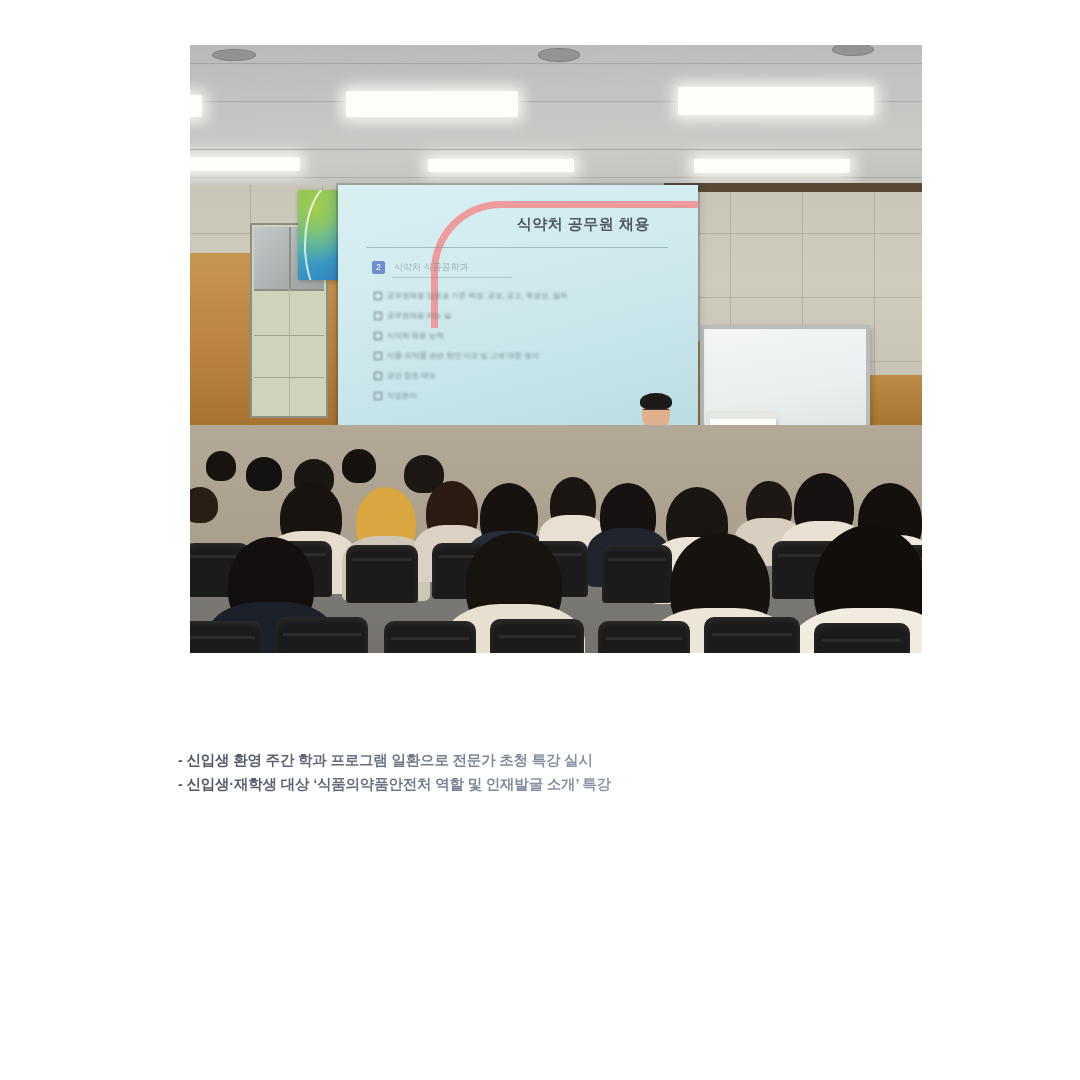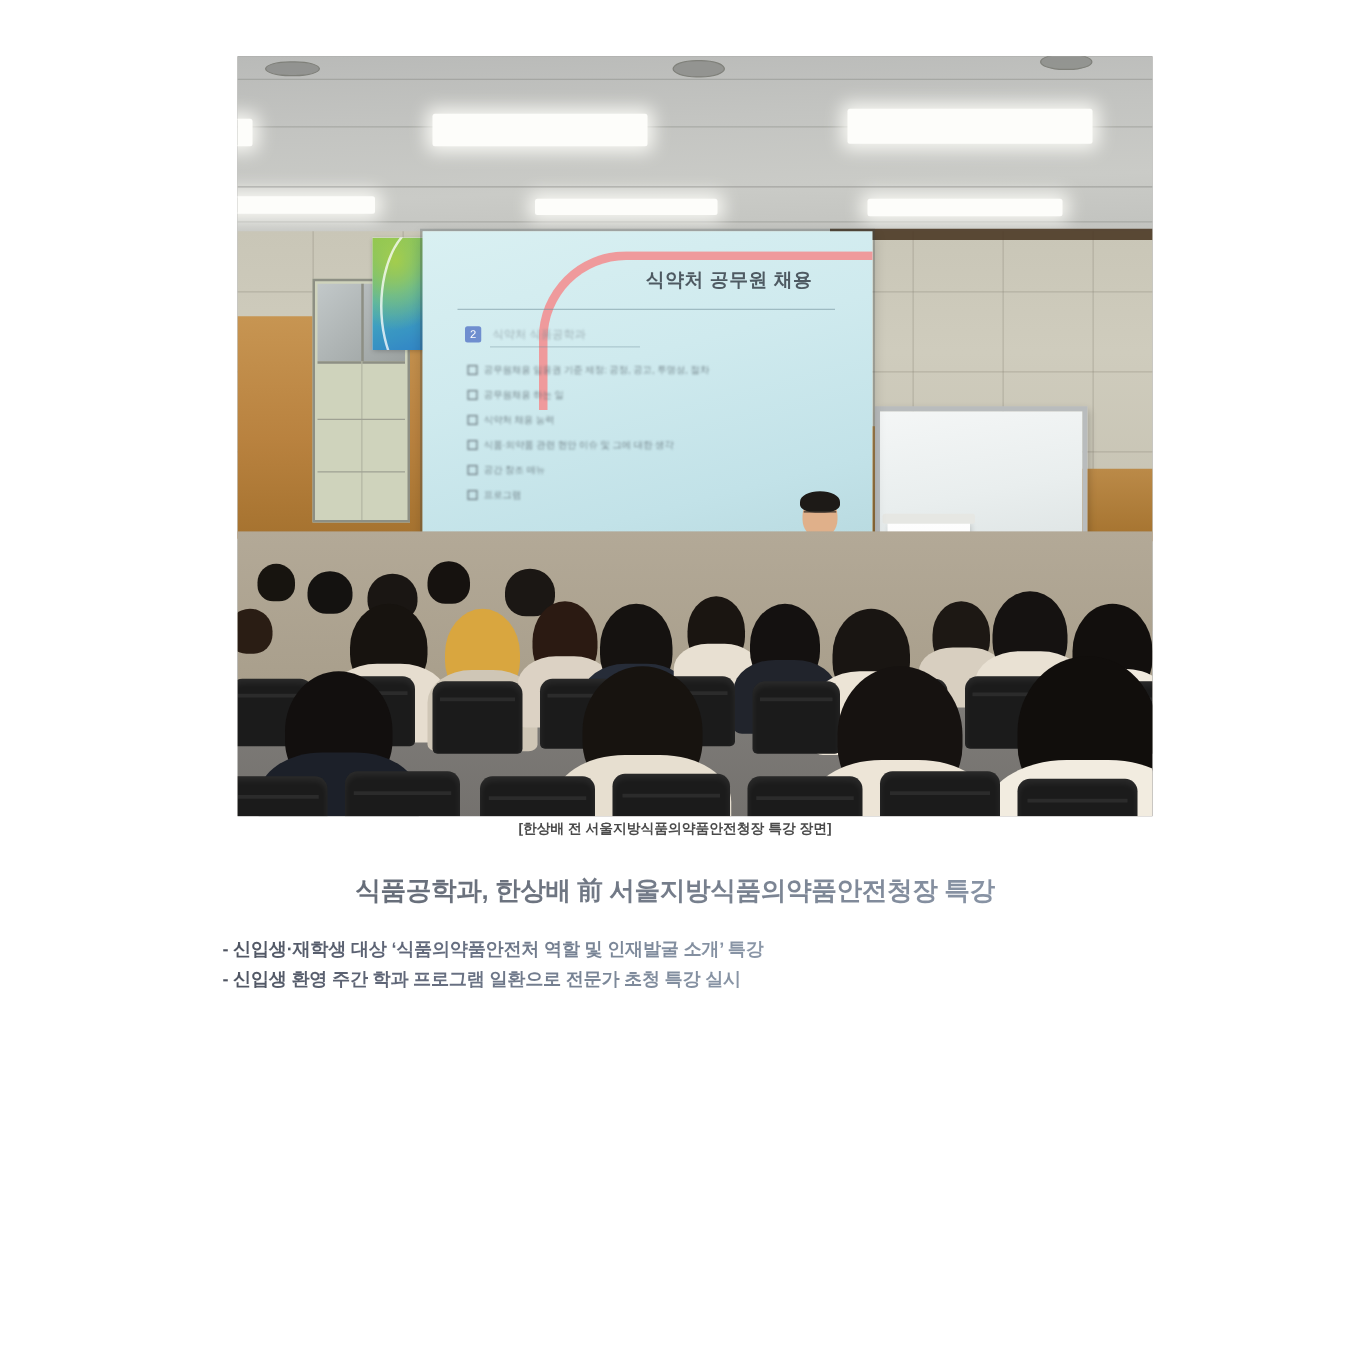--- a/index.html
+++ b/index.html
@@ -532,21 +532,21 @@
           <div class="b">
               <span class="box"></span>
               <span class="txt">식품·의약품 관련 현안 이슈 및 그에 대한 생각</span>
             </div>
           <div class="b">
               <span class="box"></span>
               <span class="txt">공간 창조 매뉴</span>
             </div>
           <div class="b">
               <span class="box"></span>
-              <span class="txt">프로그램</span>
+              <span class="txt">직업윤리</span>
             </div>
         </div>
         <div class="glare"></div>
       </div>
 
       <div class="speaker">
         <div class="body"></div>
         <div class="shirt"></div>
         <div class="tie"></div>
         <div class="head"></div>
@@ -684,22 +684,20 @@
           </div>
         <div class="seat" style="left:624px; top:198px; width:96px;  height:74px;">
             <div class="lbar"></div>
           </div>
 
       </div>
 
     </div>
   </div>
 
-  <div class="caption">[한상배 전 서울지방식품의약품안전청장 특강 장면]</div>
-
-  <div class="headline">식품공학과, 한상배 前 서울지방식품의약품안전청장 특강</div>
+
 
   <div class="bullets">
+    <div>- 신입생 환영 주간 학과 프로그램 일환으로 전문가 초청 특강 실시</div>
     <div>- 신입생·재학생 대상 ‘식품의약품안전처 역할 및 인재발굴 소개’ 특강</div>
-    <div>- 신입생 환영 주간 학과 프로그램 일환으로 전문가 초청 특강 실시</div>
   </div>
 
 </div>
 
 </body></html>

